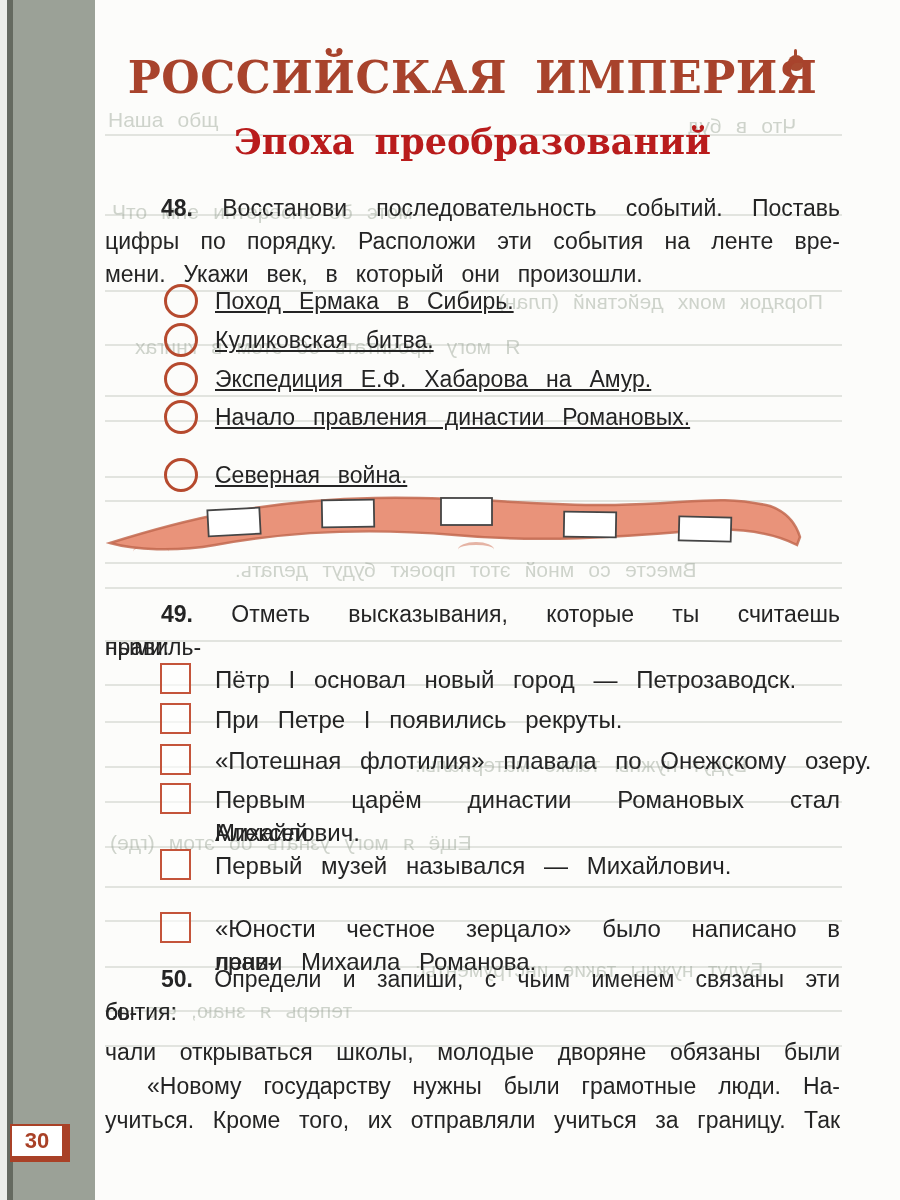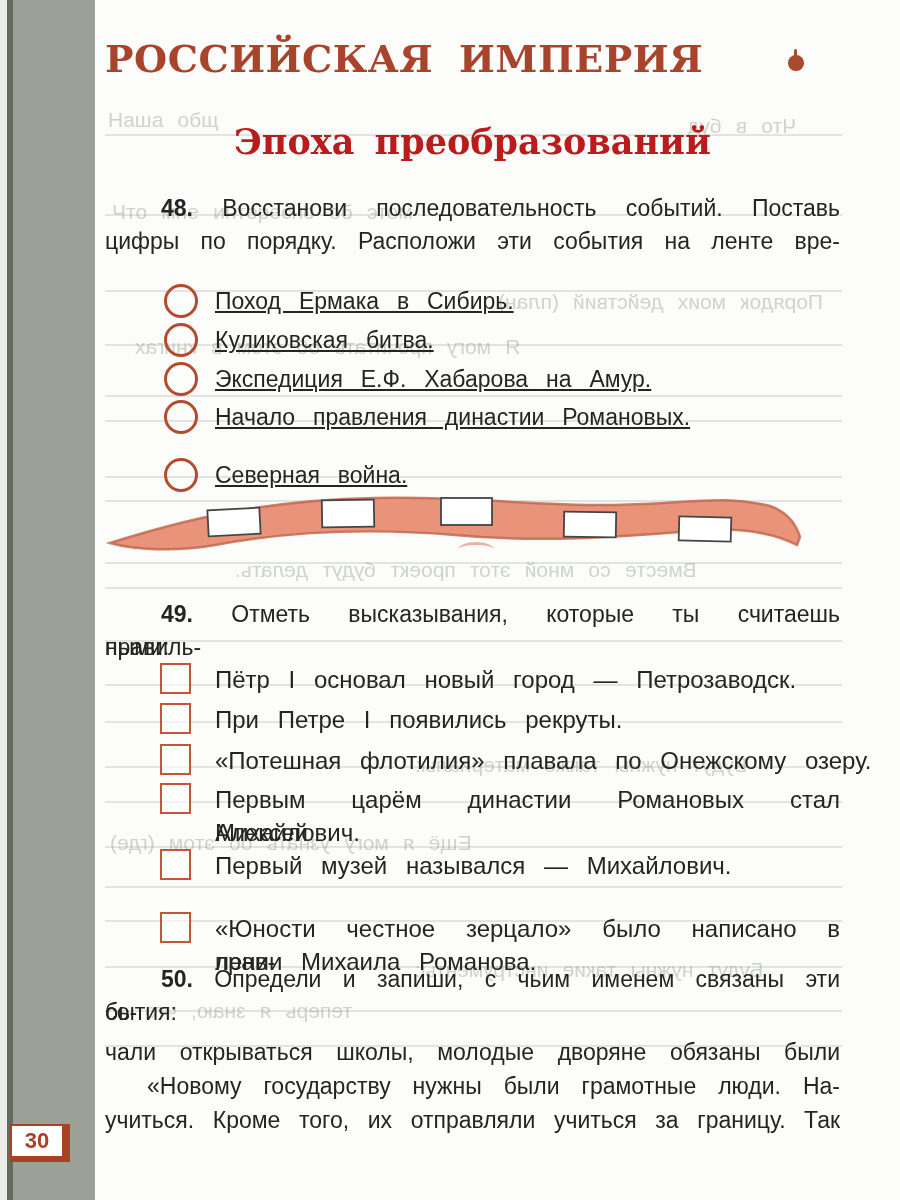--- a/index.html
+++ b/index.html
@@ -14,22 +14,22 @@
 
   
   .ghost-line{position:absolute;left:105px;width:737px;height:2px;background:rgba(152,160,146,.26);}
   .ghost-text{position:absolute;font-size:21px;color:#a9b2a5;opacity:.55;white-space:nowrap;
               word-spacing:.4em;}
   .ghost-text .mir{display:inline-block;transform:scaleX(-1);}
   .squiggle{position:absolute;width:36px;height:12px;border-top:3px solid rgba(201,93,62,.45);
             border-radius:50%;}
 
   
-  .title{position:absolute;left:105px;top:36px;width:735px;
-         font-family:"DejaVu Serif", serif;font-weight:bold;font-size:38px;
+  .title{position:absolute;left:105px;top:52px;width:735px;text-align:center;
+         font-family:"DejaVu Serif", serif;font-weight:bold;font-size:44px;
          letter-spacing:.5px;word-spacing:12px;}
   .subtitle{position:absolute;left:105px;top:121px;width:735px;text-align:center;
             font-family:"DejaVu Serif", serif;font-weight:bold;font-size:35px;
             color:#b91c1c;word-spacing:8px;}
 
   
   .para{position:absolute;left:105px;width:735px;font-size:23px;color:#242424;
         word-spacing:.5em;}
   .ln{height:33px;line-height:33px;white-space:nowrap;}
   .jl{white-space:normal;text-align:justify;text-align-last:justify;}
@@ -110,20 +110,21 @@
   <div class="squiggle" style="left:458px;top:542px;"></div>
 
   <div class="berry"></div>
 
   <div class="title" id="title" style="color: rgb(168, 67, 44);">РОССИЙСКАЯ ИМПЕРИЯ</div>
   <div class="subtitle">Эпоха преобразований</div>
 
   <div class="para" style="top:192px;">
     <div class="ln jl"><span class="indent"></span><span class="tno">48.</span> <span>Восстанови последовательность событий. Поставь</span></div>
     <div class="ln jl">цифры по порядку. Расположи эти события на ленте вре-</div>
+    <div class="ln">мени. Укажи век, в который они произошли.</div>
   </div>
 
   <div class="crow" style="top:286px;">
     <span class="circle"></span>
     <div class="txt">Поход Ермака в Сибирь.</div>
   </div>
   <div class="crow" style="top:325px;">
     <span class="circle"></span>
     <div class="txt">Куликовская битва.</div>
   </div>

